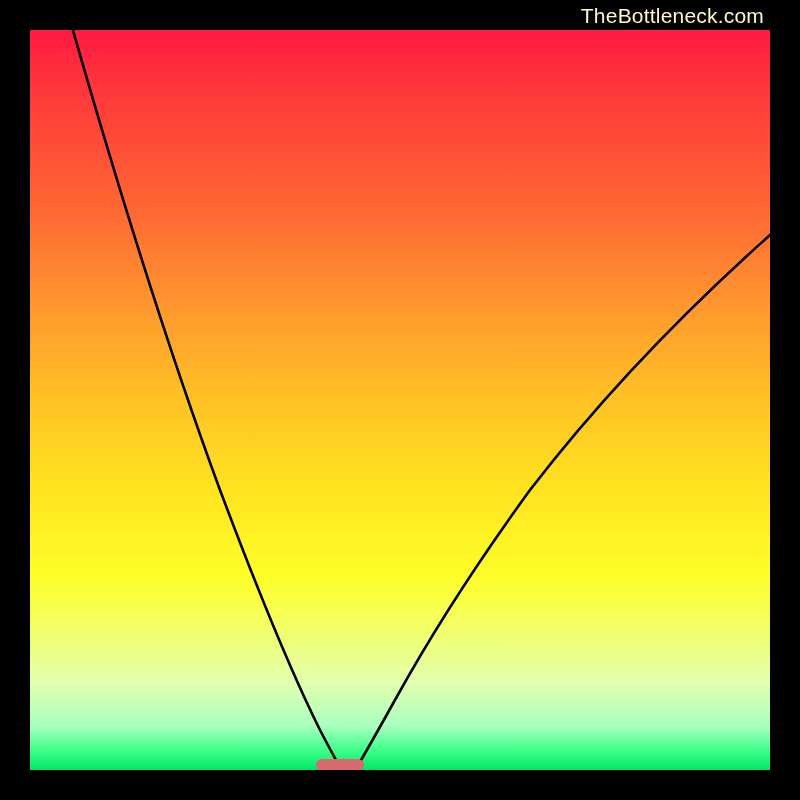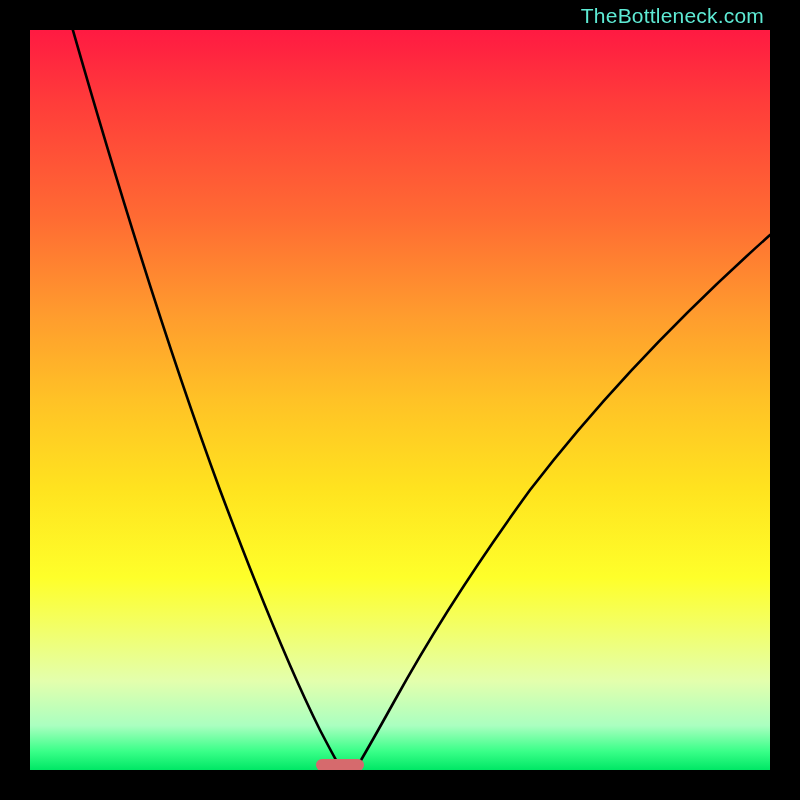--- a/index.html
+++ b/index.html
@@ -36,21 +36,21 @@
       #aaffc0 94%,
       #39ff88 97.5%,
       #00e765 100%
     );
     overflow: hidden;
   }
   .watermark {
     position: absolute;
     top: 4px;
     right: 36px;
-    color: #5eead4;
+    color: #fef9c3;
     font-size: 21px;
     font-weight: 400;
     letter-spacing: 0.2px;
     z-index: 10;
   }
   .marker {
     position: absolute;
     background: #d66a6d;
     border-radius: 8px;
     height: 12px;

